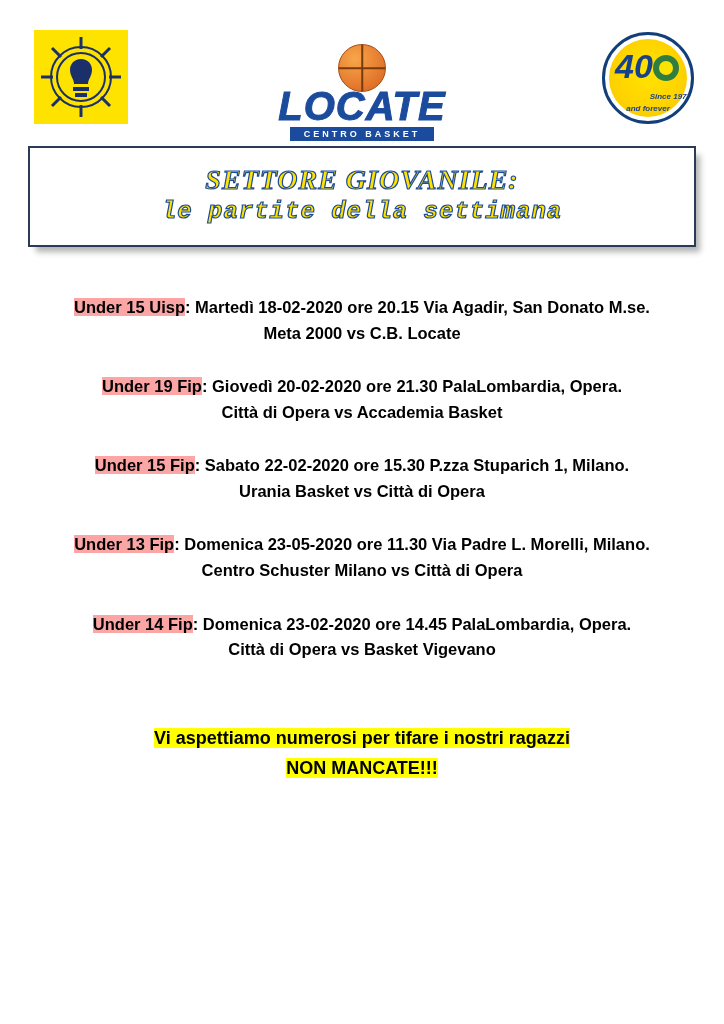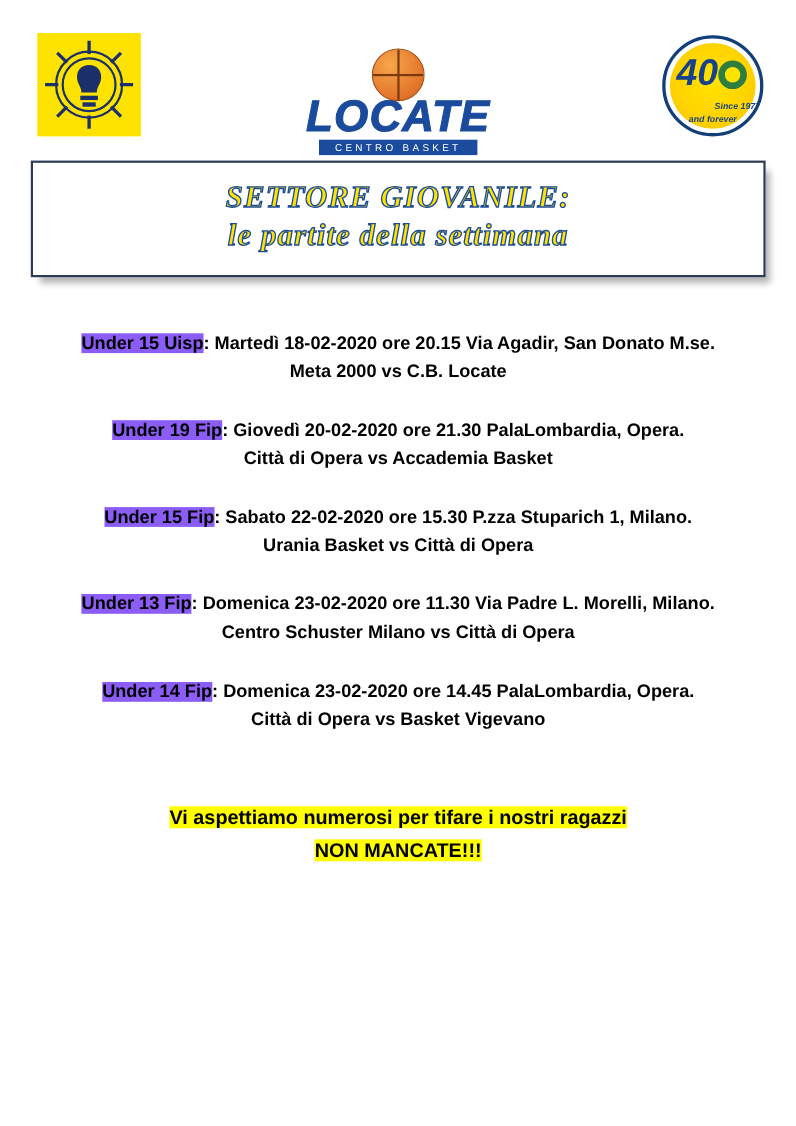--- a/index.html
+++ b/index.html
@@ -75,21 +75,21 @@
     font-size: 40px;
     letter-spacing: 1px;
     color: #1b4b9c;
     -webkit-text-stroke: 1px #1b4b9c;
     line-height: 1;
   }
   .centro-basket {
     background: #1b4b9c;
     color: #ffffff;
     font-size: 9px;
-    font-weight: normal;
+    font-weight: bold;
     letter-spacing: 3px;
     padding: 2px 12px;
     width: 120px;
     margin: 1px auto 0 auto;
   }
 
   .logo-right {
     position: absolute;
     right: 30px;
     top: 32px;
@@ -159,39 +159,39 @@
   .title-line {
     font-family: "Liberation Serif", serif;
     font-weight: bold;
     font-style: italic;
     color: #ffe300;
     -webkit-text-stroke: 1.2px #1b4b9c;
     letter-spacing: 1px;
     line-height: 1.25;
   }
   .title-line.l1 { font-size: 28px; }
-  .title-line.l2 { font-size: 28px; }
+  .title-line.l2 { font-size: 24px; font-family: Liberation Mono, monospace; }
 
   
   .matches {
     margin-top: 48px;
     padding: 0 40px;
   }
   .match {
     text-align: center;
     margin-bottom: 28px;
   }
   .match .line1 {
     font-size: 16.5px;
     font-weight: bold;
     color: #000000;
     line-height: 1.55;
   }
   .match .cat {
-    background: #8b5cf6;
+    background: #fca5a5;
     font-weight: bold;
     color: #000000;
   }
   .match .line2 {
     font-size: 16.5px;
     font-weight: bold;
     color: #000000;
     line-height: 1.55;
   }
 
@@ -272,21 +272,21 @@
       <div class="line1"><span class="cat">Under 19 Fip</span><span>: Giovedì 20-02-2020 ore 21.30 PalaLombardia, Opera.</span></div>
       <div class="line2">Città di Opera vs Accademia Basket</div>
     </div>
 
     <div class="match">
       <div class="line1"><span class="cat">Under 15 Fip</span><span>: Sabato 22-02-2020 ore 15.30 P.zza Stuparich 1, Milano.</span></div>
       <div class="line2">Urania Basket vs Città di Opera</div>
     </div>
 
     <div class="match">
-      <div class="line1"><span class="cat">Under 13 Fip</span><span>: Domenica 23-02-2020 ore 11.30 Via Padre L. Morelli, Milano.</span></div>
+      <div class="line1"><span class="cat">Under 13 Fip</span><span>: Domenica 23-05-2020 ore 11.30 Via Padre L. Morelli, Milano.</span></div>
       <div class="line2">Centro Schuster Milano vs Città di Opera</div>
     </div>
 
 
     <div class="match">
       <div class="line1"><span class="cat">Under 14 Fip</span><span>: Domenica 23-02-2020 ore 14.45 PalaLombardia, Opera.</span></div>
       <div class="line2">Città di Opera vs Basket Vigevano</div>
     </div>
 
   </div>

